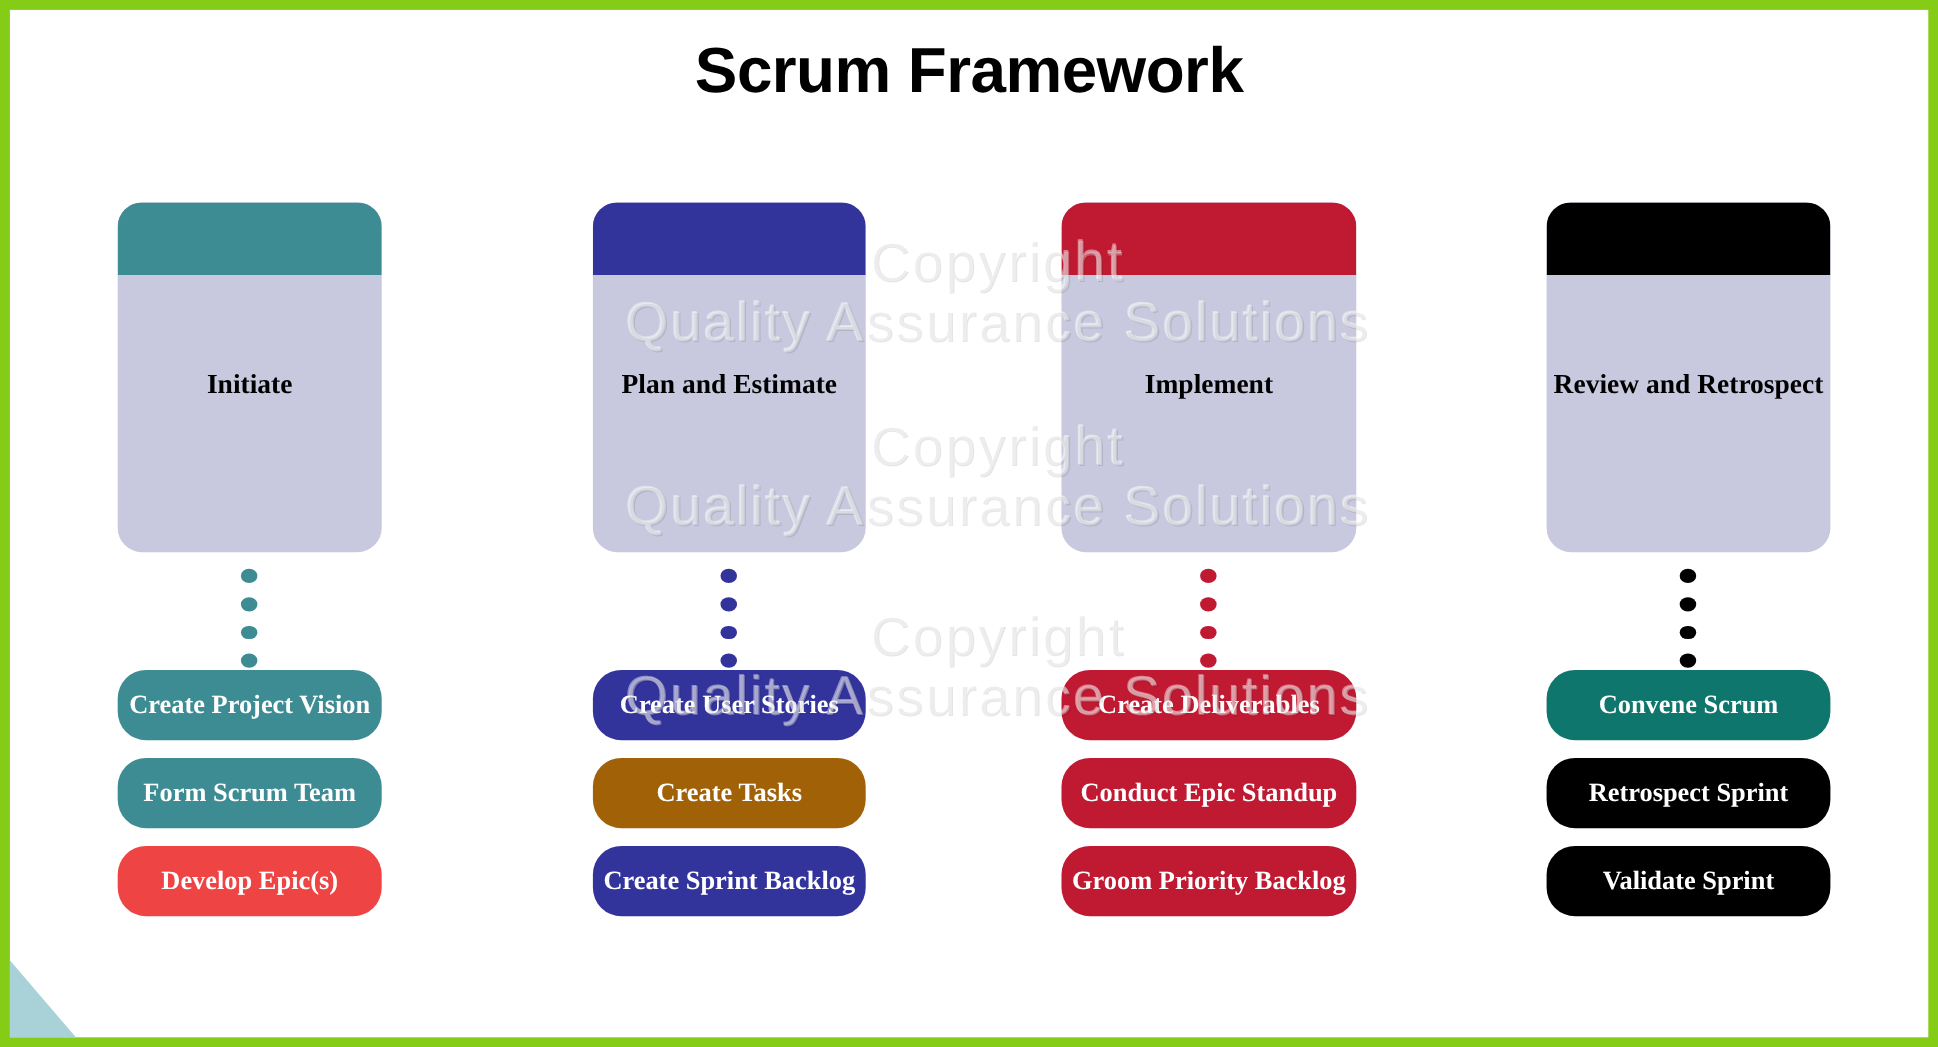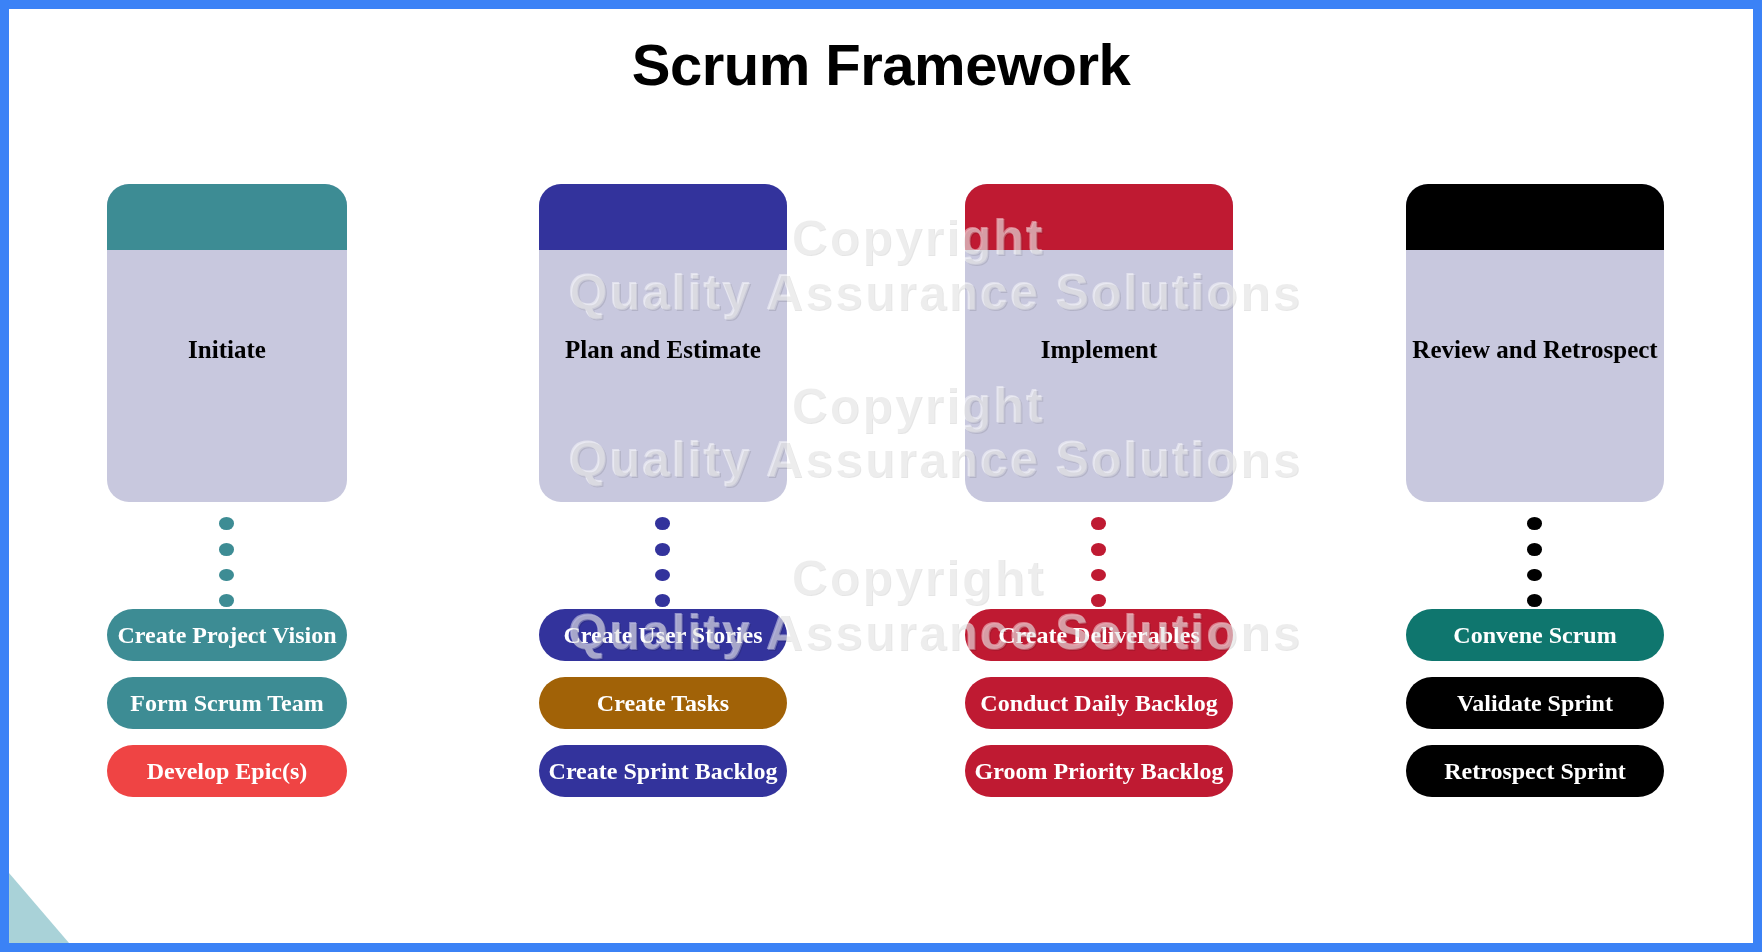--- a/index.html
+++ b/index.html
@@ -9,21 +9,21 @@
   }
   body {
     font-family: "Liberation Sans", sans-serif;
   }
   .frame {
     position: relative;
     width: 1762px;
     height: 952px;
     box-sizing: border-box;
     background: #ffffff;
-    border: 9px solid #3b82f6;
+    border: 9px solid #84cc16;
     overflow: hidden;
   }
   .corner-triangle {
     position: absolute;
     left: 0;
     bottom: 0;
     width: 0;
     height: 0;
     border-left: 60px solid #a9d2d8;
     border-top: 70px solid transparent;
@@ -47,21 +47,21 @@
     top: 0;
     width: 100%;
     height: 100%;
     pointer-events: none;
     z-index: 4;
     overflow: hidden;
   }
   .wm {
     position: absolute;
     font-size: 50px;
-    font-weight: 700;
+    font-weight: 400;
     color: rgba(255,255,255,0.30);
     text-shadow: 1px 1px 0 rgba(0,0,0,0.10), -1px -1px 0 rgba(255,255,255,0.45);
     white-space: nowrap;
     letter-spacing: 2px;
   }
   .wm-a { left: 782px; top: 200px; }
   .wm-b { left: 560px; top: 255px; }
   .wm-c { left: 782px; top: 368px; }
   .wm-d { left: 560px; top: 422px; }
   .wm-e { left: 782px; top: 540px; }
@@ -135,21 +135,21 @@
     border-radius: 50%;
   }
   .pills {
     display: flex;
     flex-direction: column;
     gap: 16px;
     flex: 0 0 auto;
     margin-top: 2px;
   }
   .pill {
-    height: 52px;
+    height: 64px;
     border-radius: 26px;
     display: flex;
     align-items: center;
     justify-content: center;
     color: #ffffff;
     font-size: 24px;
     font-weight: bold;
     text-align: center;
     padding: 0 10px;
     box-sizing: border-box;
@@ -217,41 +217,41 @@
             <div class="card-label">Implement</div>
           </div>
           <div class="dots">
             <span class="dot" style="background: rgb(191, 26, 50);"></span>
             <span class="dot" style="background: rgb(191, 26, 50);"></span>
             <span class="dot" style="background: rgb(191, 26, 50);"></span>
             <span class="dot" style="background: rgb(191, 26, 50);"></span>
           </div>
           <div class="pills">
             <div class="pill" style="background: rgb(191, 26, 50);">Create Deliverables</div>
-            <div class="pill" style="background: rgb(191, 26, 50);">Conduct Daily Backlog</div>
+            <div class="pill" style="background: rgb(191, 26, 50);">Conduct Epic Standup</div>
             <div class="pill" style="background: rgb(191, 26, 50);">Groom Priority Backlog</div>
           </div>
         </div>
       </div>
       <div class="column">
         <div class="col-pad">
           <div class="card">
             <div class="card-head" style="background: rgb(0, 0, 0);"></div>
             <div class="card-label">Review and Retrospect</div>
           </div>
           <div class="dots">
             <span class="dot" style="background: rgb(0, 0, 0);"></span>
             <span class="dot" style="background: rgb(0, 0, 0);"></span>
             <span class="dot" style="background: rgb(0, 0, 0);"></span>
             <span class="dot" style="background: rgb(0, 0, 0);"></span>
           </div>
           <div class="pills">
             <div class="pill" style="background: #0f766e;">Convene Scrum</div>
+            <div class="pill" style="background: rgb(0, 0, 0);">Retrospect Sprint</div>
             <div class="pill" style="background: rgb(0, 0, 0);">Validate Sprint</div>
-            <div class="pill" style="background: rgb(0, 0, 0);">Retrospect Sprint</div>
           </div>
         </div>
       </div>
     </div>
 
   <div class="corner-triangle"></div>
 
 </div>
 
 </body></html>

